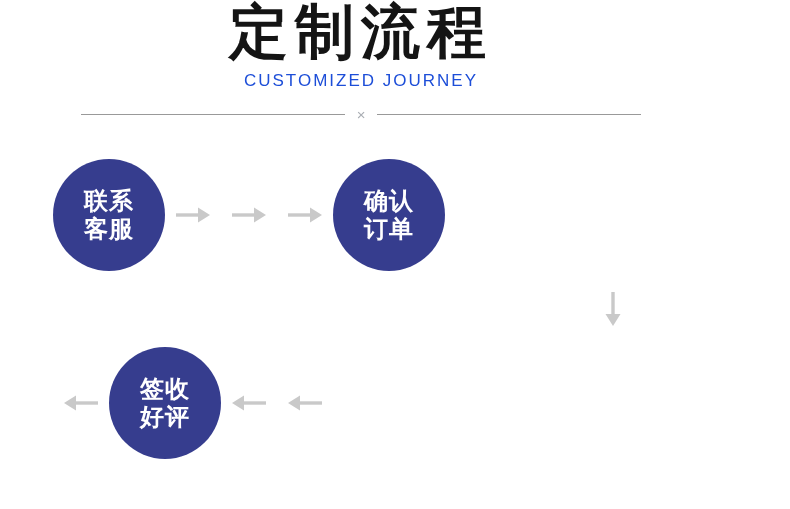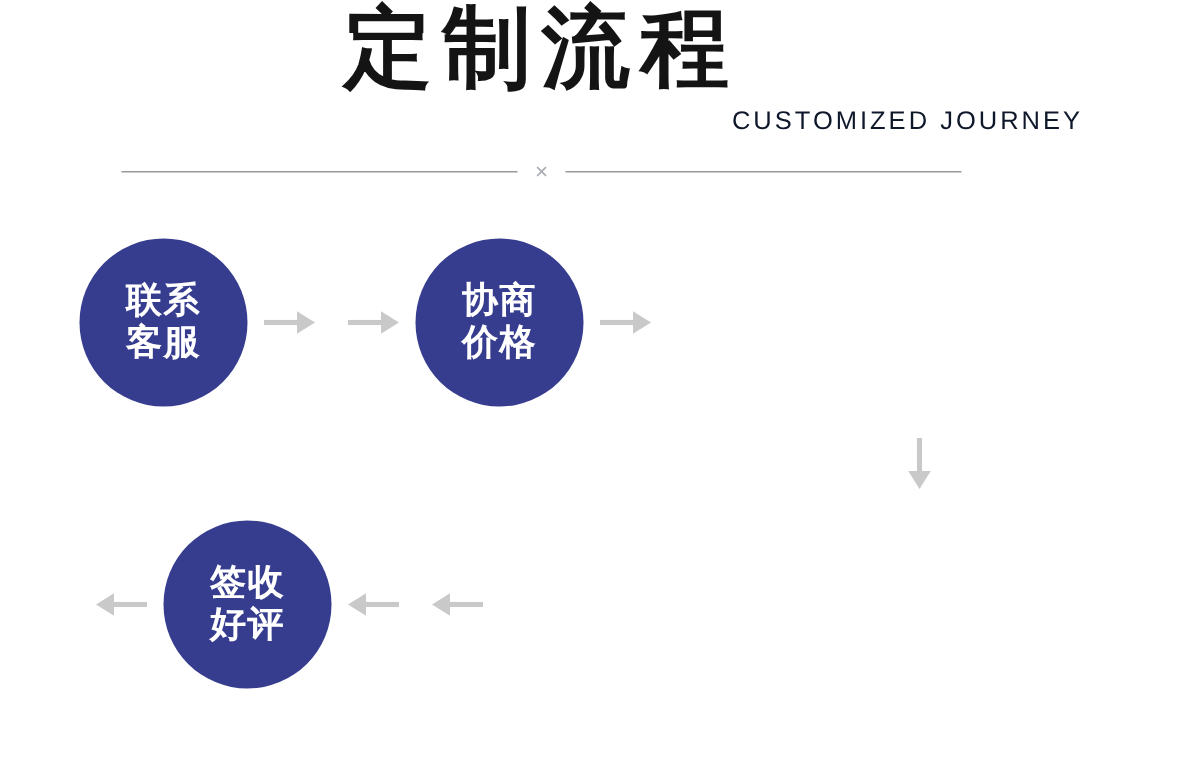--- a/index.html
+++ b/index.html
@@ -17,23 +17,23 @@
     padding-top: 2px;
     text-align: center;
     font-size: 59px;
     line-height: 1.05;
     font-weight: 900;
     color: #141414;
     letter-spacing: 7px;
   }
   .subtitle {
     margin-top: 7px;
-    text-align: right;
+    text-align: center;
     font-size: 17px;
-    color: #0f172a;
+    color: #1d4ed8;
     letter-spacing: 2px;
     font-weight: 400;
   }
   .divider {
     width: 560px;
     margin: 16px auto 0;
     display: flex;
     align-items: center;
   }
   .divider .line { flex: 1; height: 1px; background: #999999; }
@@ -99,29 +99,29 @@
             <rect x="0" y="6.3" width="24" height="3.4" fill="#c9c9c9"></rect>
             <polygon points="22,0.5 34,8 22,15.5" fill="#c9c9c9"></polygon>
           </svg>
       </div>
       <div class="harrow">
         <svg width="34" height="16" viewBox="0 0 34 16">
             <rect x="0" y="6.3" width="24" height="3.4" fill="#c9c9c9"></rect>
             <polygon points="22,0.5 34,8 22,15.5" fill="#c9c9c9"></polygon>
           </svg>
       </div>
-      <div class="step">
-        <span>协商</span>
-        <span>价格</span>
-      </div>
       <div class="harrow">
         <svg width="34" height="16" viewBox="0 0 34 16">
             <rect x="0" y="6.3" width="24" height="3.4" fill="#c9c9c9"></rect>
             <polygon points="22,0.5 34,8 22,15.5" fill="#c9c9c9"></polygon>
           </svg>
+      </div>
+      <div class="step">
+        <span>确认</span>
+        <span>订单</span>
       </div>
     </div>
 
     <div class="connector-row">
       <div class="varrow">
         <svg width="16" height="34" viewBox="0 0 16 34">
             <rect x="6.3" y="0" width="3.4" height="24" fill="#c9c9c9"></rect>
             <polygon points="0.5,22 8,34 15.5,22" fill="#c9c9c9"></polygon>
           </svg>
       </div>

